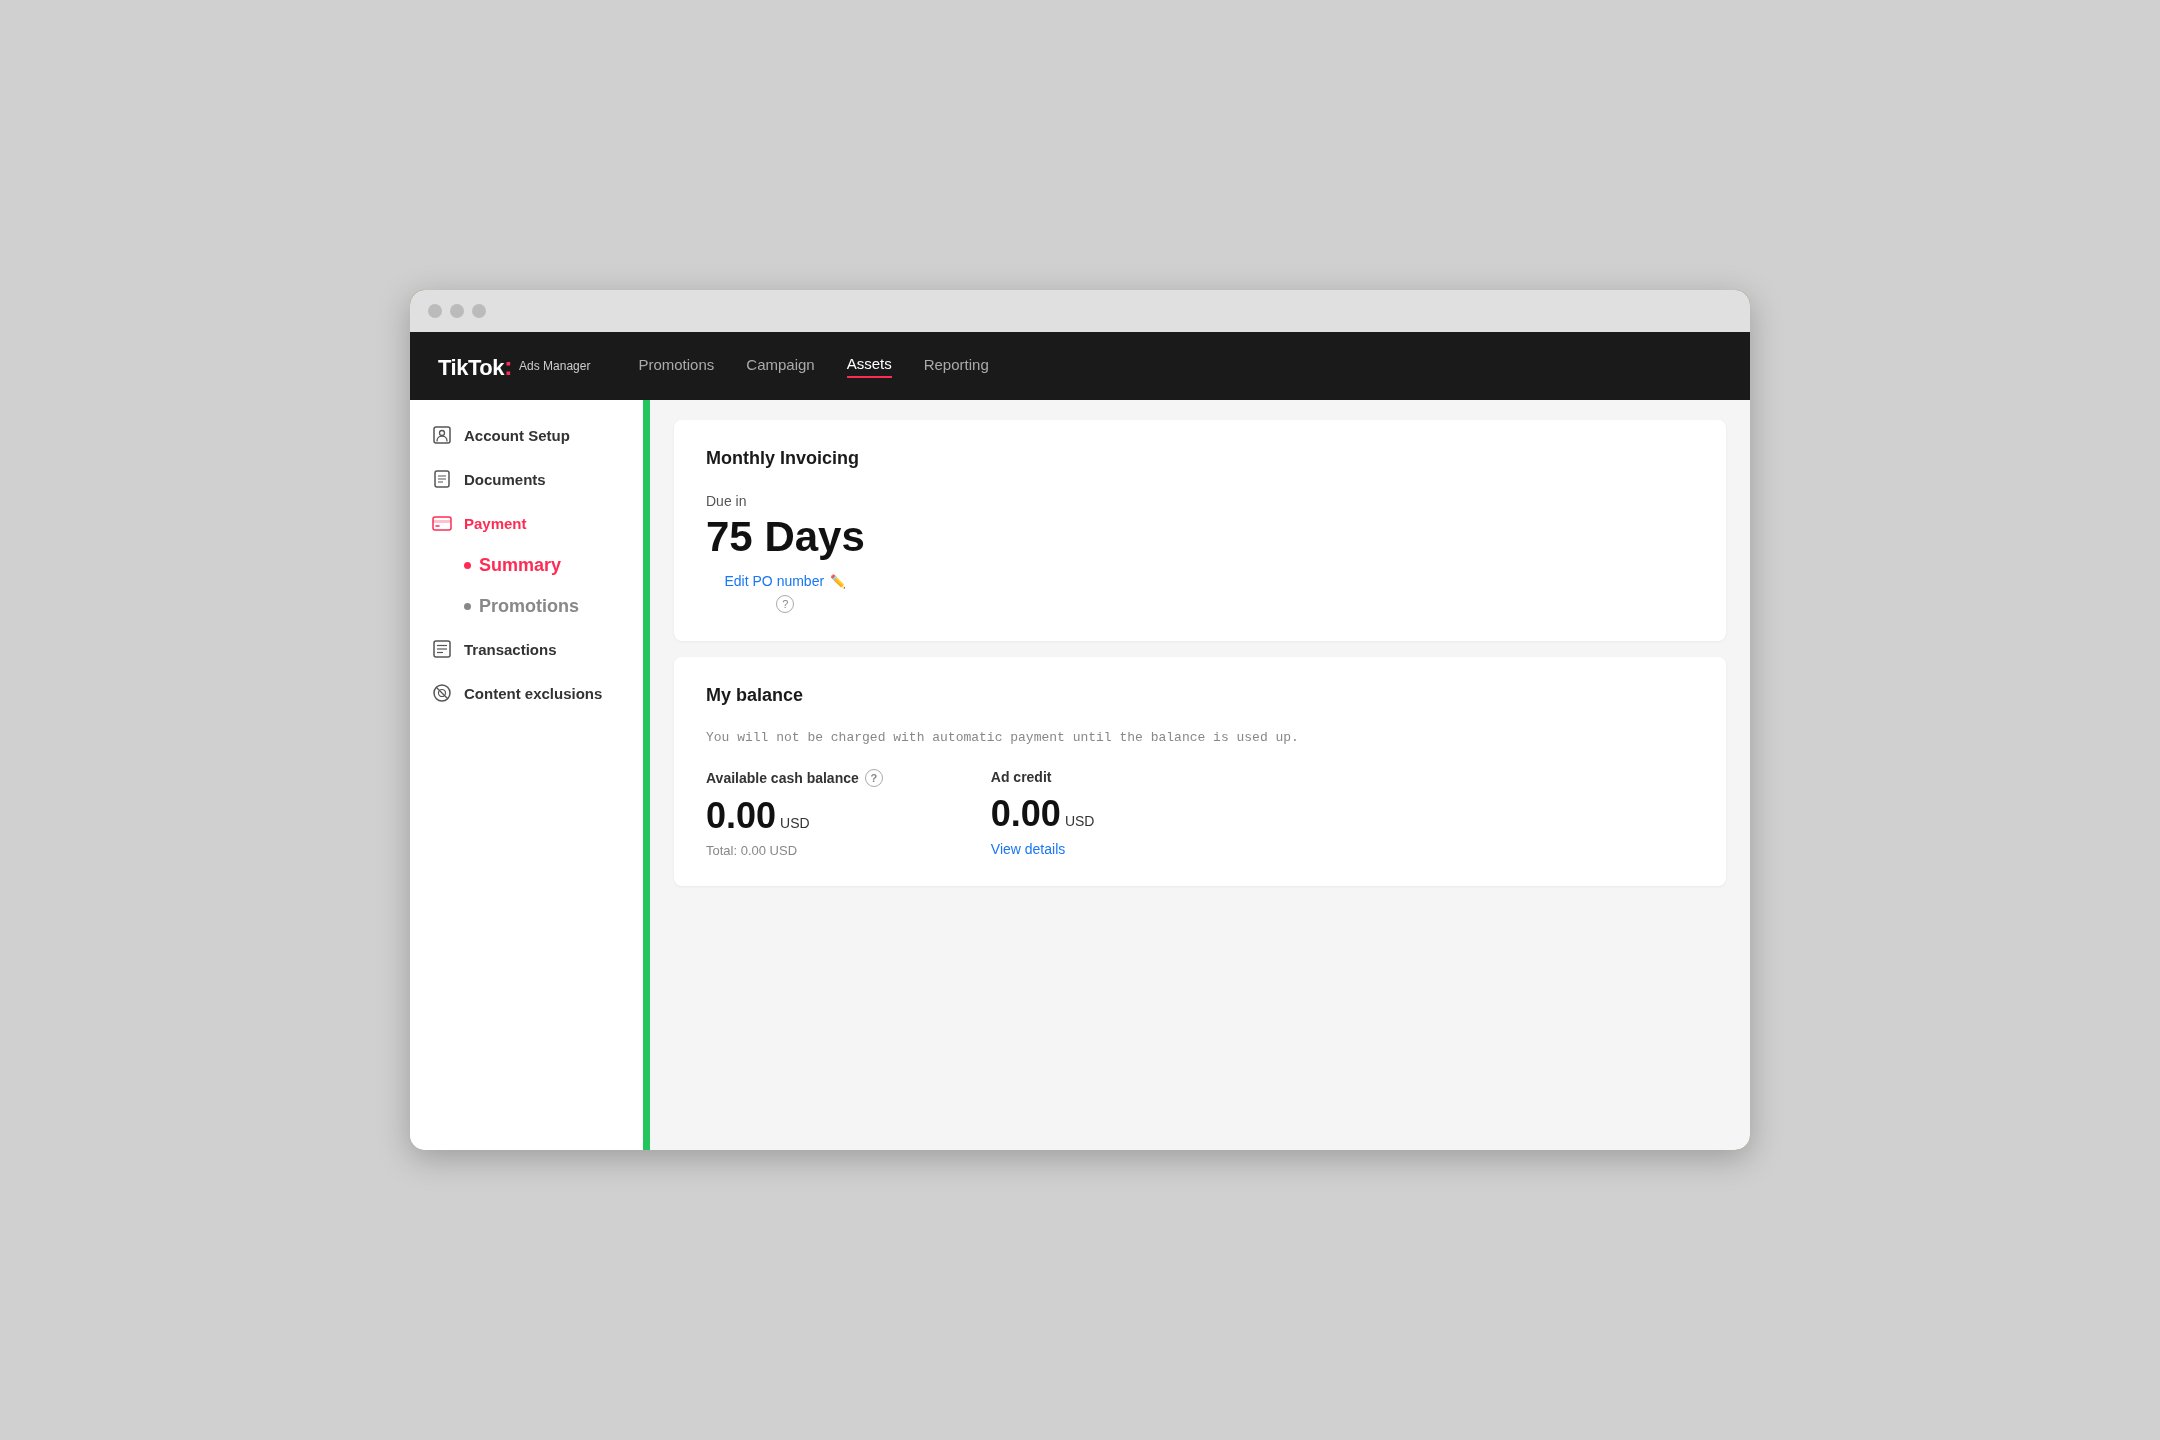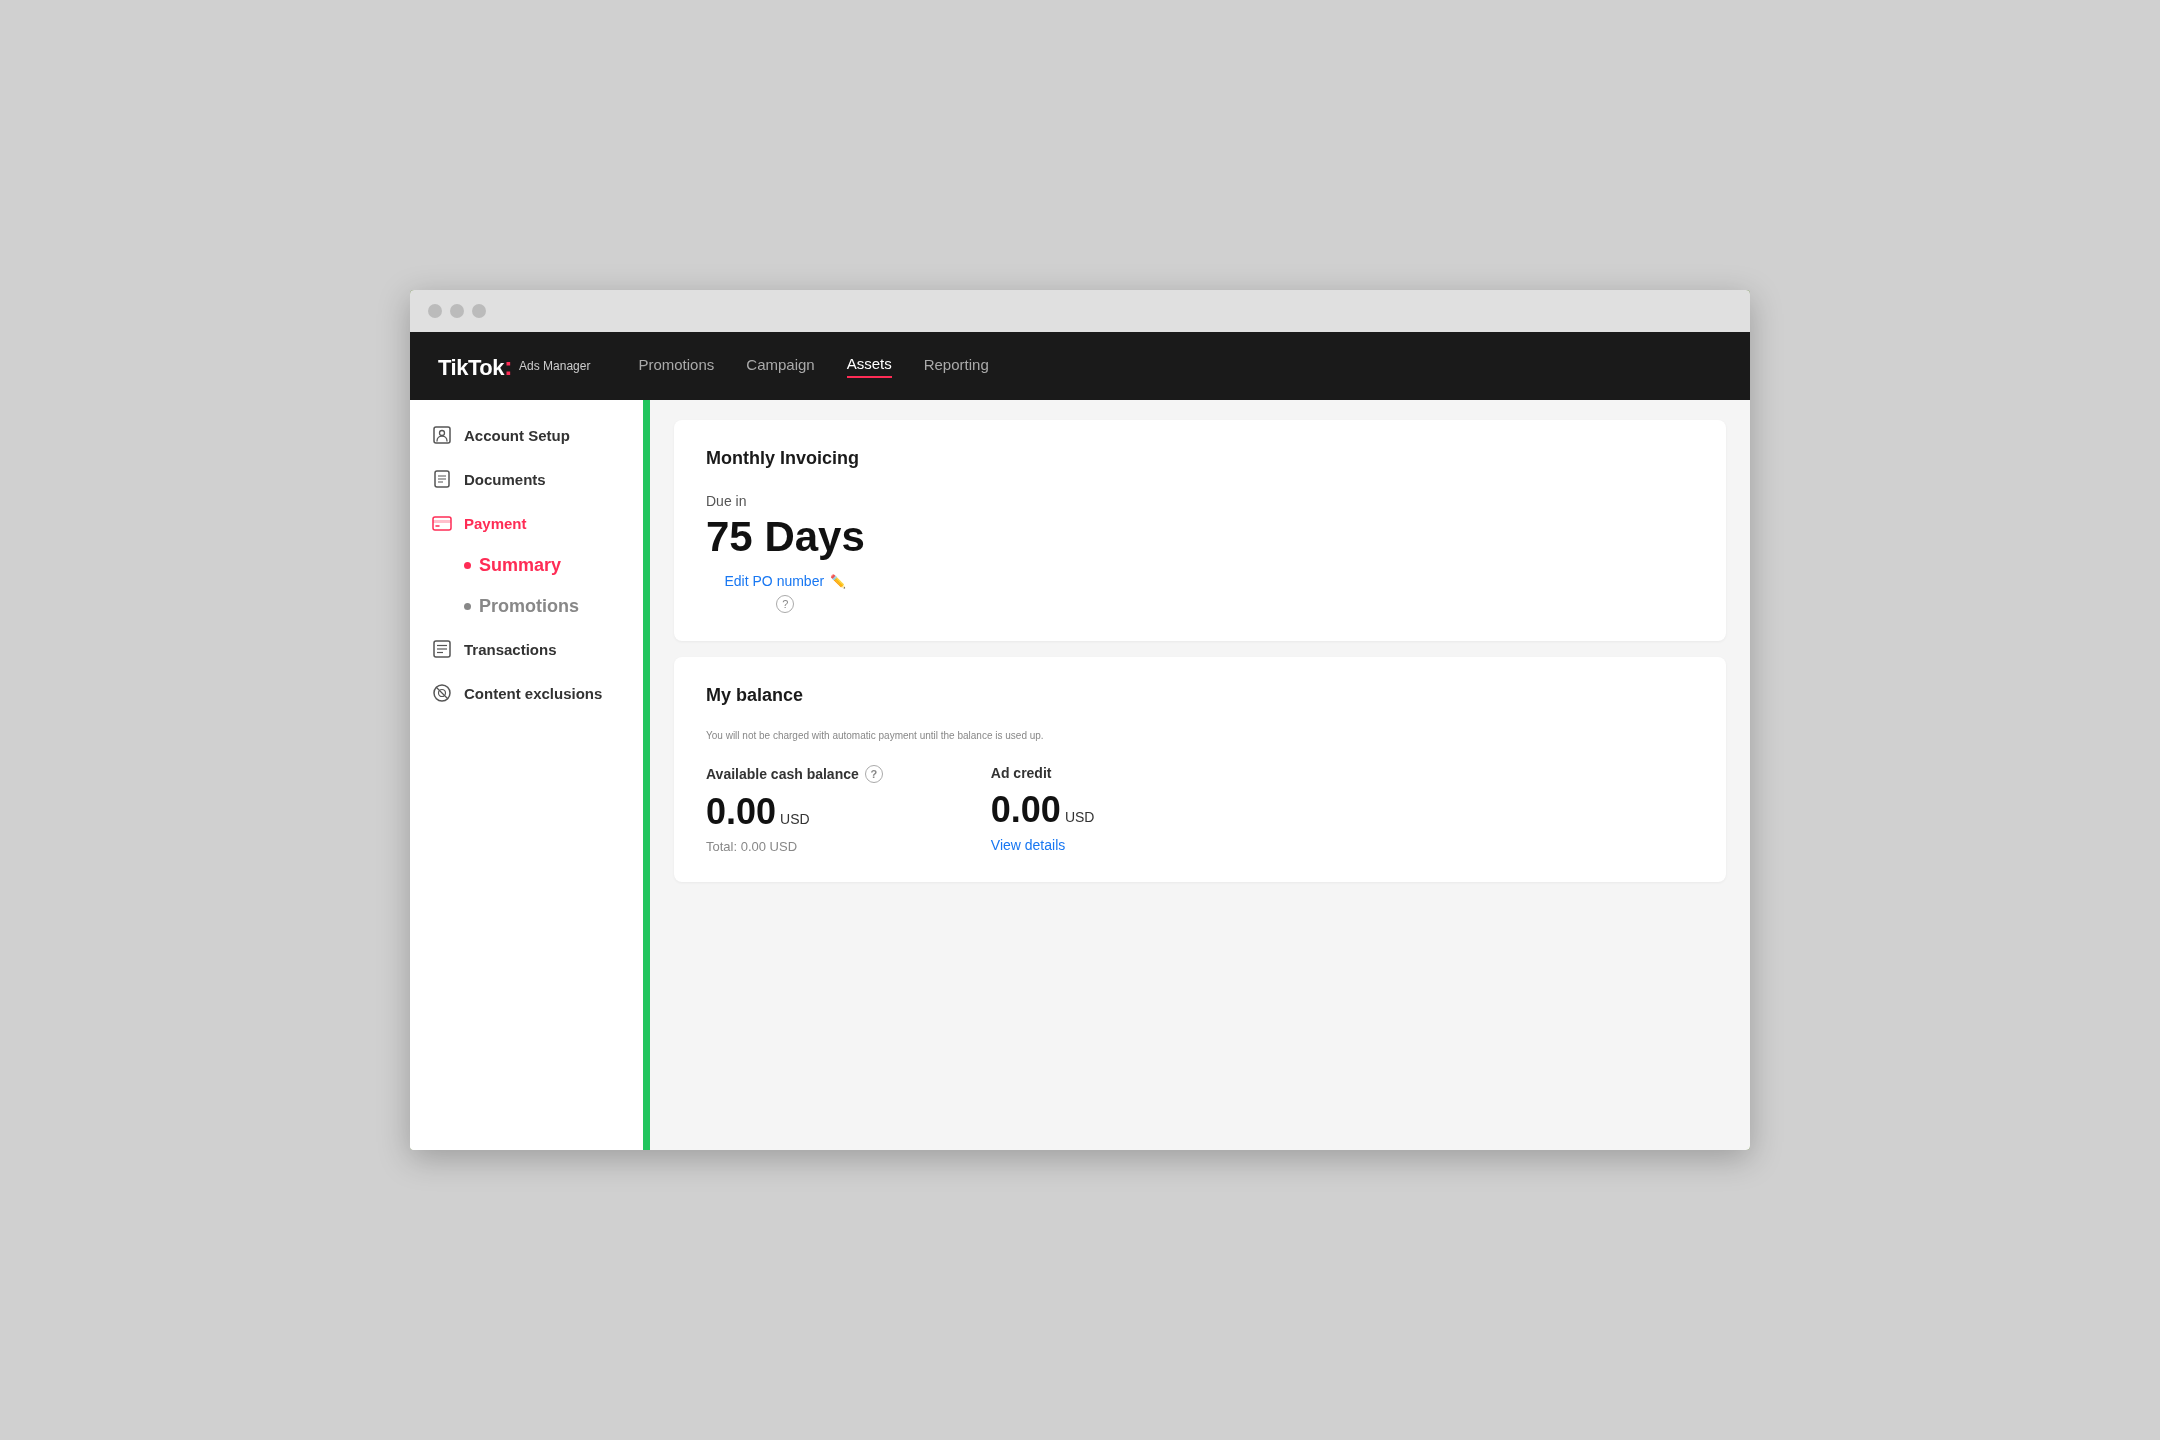--- a/index.html
+++ b/index.html
@@ -9,21 +9,21 @@
       font-family: -apple-system, BlinkMacSystemFont, 'Segoe UI', sans-serif;
       display: flex;
       align-items: center;
       justify-content: center;
       min-height: 100vh;
       padding: 30px;
     }
 
     .browser-window {
       background: #4d7c0f;
-      border-radius: 4px;
+      border-radius: 15px;
       width: 1340px;
       min-height: 860px;
       box-shadow: 0 8px 32px rgba(0,0,0,0.25);
       overflow: hidden;
     }
 
     .browser-chrome {
       background: #e0e0e0;
       padding: 14px 18px;
       display: flex;
@@ -240,23 +240,24 @@
       display: inline-flex;
       align-items: center;
       justify-content: center;
       font-size: 11px;
       color: #888;
       cursor: pointer;
     }
 
     
     .balance-subtitle {
-      font-size: 10px;
+      font-size: 13px;
       color: #888;
       margin-bottom: 24px;
+      font-family: Liberation Mono, monospace;
     }
 
     .balance-grid {
       display: flex;
       gap: 108px;
     }
 
     .balance-col {}
 
     .balance-col-header {

